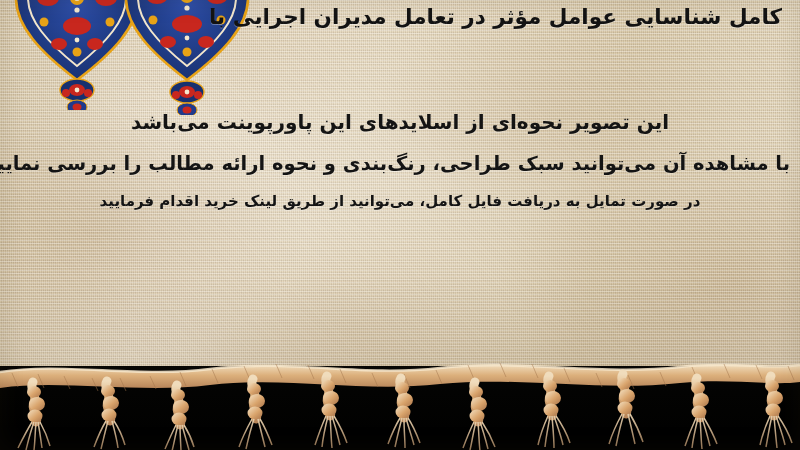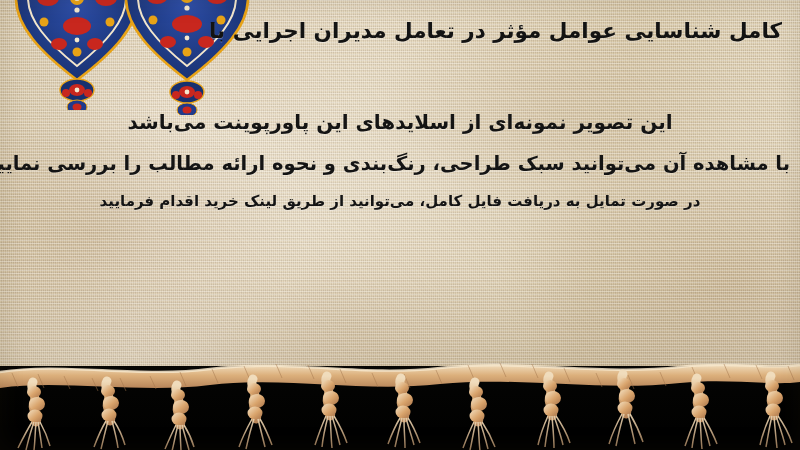--- a/index.html
+++ b/index.html
@@ -90,21 +90,20 @@
     left: 0; top: 0;
     width: 800px;
     height: 376px;
     direction: rtl;
   }
   .title-block {
     position: absolute;
     top: 2px;
     right: 18px;
     width: 560px;
-    margin-top: 14px;
   }
   .title-line {
     font-family: "DejaVu Sans", sans-serif;
     font-size: 21.5px;
     font-weight: 700;
     line-height: 1.42;
     color: #131313;
     letter-spacing: 0px;
     white-space: nowrap;
     text-shadow: 0 1px 0 rgba(255,255,255,0.28);
@@ -273,21 +272,21 @@
     </svg>
   </div>
 
   <div class="text-layer">
 
     <div class="title-block">
       <div class="title-line">کامل شناسایی عوامل مؤثر در تعامل مدیران اجرایی با</div>
     </div>
 
     <div class="body-block">
-      <div class="body-line l1">این تصویر نمونه‌ای از اسلایدهای این پاورپوینت می‌باشد</div>
+      <div class="body-line l1">این تصویر نحوه‌ای از اسلایدهای این پاورپوینت می‌باشد</div>
       <div class="body-line l2">با مشاهده آن می‌توانید سبک طراحی، رنگ‌بندی و نحوه ارائه مطالب را بررسی نمایید</div>
       <div class="body-line l3">در صورت تمایل به دریافت فایل کامل، می‌توانید از طریق لینک خرید اقدام فرمایید</div>
     </div>
 
   </div>
 
   <div class="bottom-ground"></div>
 
   <div class="fringe-layer">
     <svg width="800" height="98" viewBox="0 0 800 98" aria-hidden="true">

